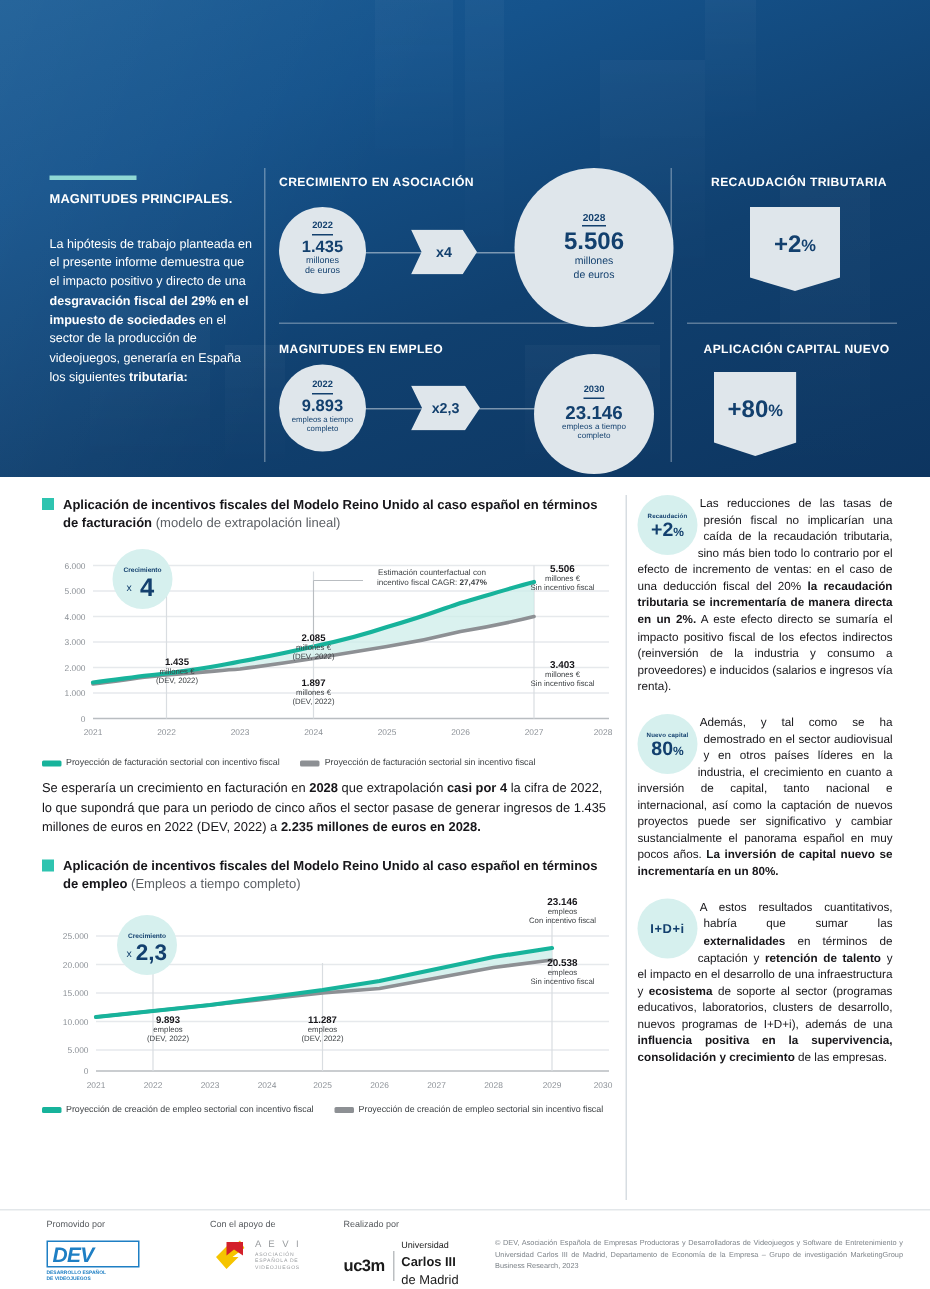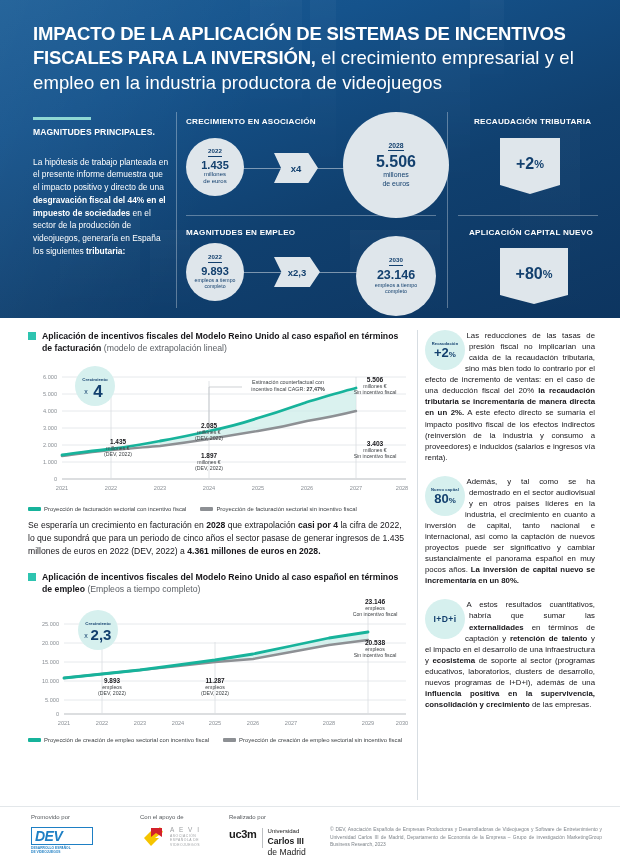--- a/index.html
+++ b/index.html
@@ -114,49 +114,46 @@
 
   .dev-logo { position: absolute; left: 31px; top: 827px; width: 62px; }
   .dev-box { border: 1.6px solid #1e7fc4; padding: 1px 3px; }
   .dev-txt { font-size: 14px; font-weight: 700; color: #1e7fc4; letter-spacing: -.5px; line-height: 1; font-style: italic; }
   .dev-sub { font-size: 3.3px; font-weight: 700; color: #1e7fc4; line-height: 1.25; margin-top: 1px; }
 
   .aevi-logo { position: absolute; left: 140px; top: 824px; display: flex; gap: 4px; align-items: center; }
   .aevi-txt { font-size: 6.4px; color: #9b9ea1; letter-spacing: 1.6px; line-height: 1.15; }
   .aevi-sub { font-size: 3.4px; color: #9b9ea1; letter-spacing: .5px; line-height: 1.35; }
 
-  .uc3m-logo { position: absolute; left: 229px; top: 828px; display: flex; gap: 5px; }
+  .uc3m-logo { position: absolute; left: 229px; top: 828px; display: flex; gap: 5px; align-items: center; }
   .uc3m-mark { font-size: 11px; font-weight: 700; color: #1b1b1b; letter-spacing: -.3px; }
   .uc3m-bar { width: 1px; height: 20px; background: #bcbfc2; }
   .uc3m-name { font-size: 6px; color: #1b1b1b; line-height: 1.3; }
   .uc3m-name .big { font-size: 8.6px; font-weight: 700; }
 </style>
 </head>
 <body>
 
 <div class="hero">
   <div class="hero-blocks">
     <i style="left:250px;top:0;width:52px;height:120px"></i>
     <i style="left:310px;top:0;width:26px;height:190px"></i>
     <i style="left:400px;top:40px;width:70px;height:160px"></i>
     <i style="left:470px;top:0;width:34px;height:90px"></i>
     <i style="left:520px;top:120px;width:60px;height:200px"></i>
     <i style="left:60px;top:200px;width:80px;height:118px"></i>
     <i style="left:150px;top:230px;width:40px;height:88px"></i>
     <i style="left:350px;top:230px;width:90px;height:88px"></i>
   </div>
 
-  <div class="hero-title">
-    <b>IMPACTO DE LA APLICACIÓN DE SISTEMAS DE INCENTIVOS FISCALES PARA LA INVERSIÓN,</b><span> el crecimiento empresarial y el empleo en la industria productora de videojuegos</span>
-  </div>
 
   <div class="intro">
     <div class="rule"></div>
     <h3>MAGNITUDES PRINCIPALES.</h3>
-    <p><span>La hipótesis de trabajo planteada en el presente informe demuestra que el impacto positivo y directo de una </span><b>desgravación fiscal del 44% en el impuesto de sociedades</b><span> en el sector de la producción de videojuegos, generaría en España los siguientes </span><b>tributaria:</b></p>
+    <p><span>La hipótesis de trabajo planteada en el presente informe demuestra que el impacto positivo y directo de una </span><b>desgravación fiscal del 29% en el impuesto de sociedades</b><span> en el sector de la producción de videojuegos, generaría en España los siguientes </span><b>tributaria:</b></p>
   </div>
 
   <div class="vdiv" style="left:176px;top:112px;height:196px"></div>
   <div class="vdiv" style="left:447px;top:112px;height:196px"></div>
   <div class="hdiv" style="left:186px;top:215px;width:250px"></div>
   <div class="hdiv" style="left:458px;top:215px;width:140px"></div>
 
   <div class="sec-title" style="left:186px;top:117px">CRECIMIENTO EN ASOCIACIÓN</div>
   <div class="conn" style="left:212px;top:168px;width:190px"></div>
   <div class="circle" style="left:186px;top:138px;width:58px;height:58px">
@@ -189,21 +186,21 @@
     <div class="sub" style="font-size:5.4px">completo</div>
   </div>
 
   <div class="sec-title" style="left:474px;top:117px">RECAUDACIÓN TRIBUTARIA</div>
   <div class="pentagon" style="left:500px;top:138px;width:60px;height:56px">
     <span style="font-size:16px;margin-bottom:5px">+2</span>
       <span class="pct" style="margin-bottom:5px">%</span>
   </div>
 
   <div class="sec-title" style="left:469px;top:228px">APLICACIÓN CAPITAL NUEVO</div>
-  <div class="pentagon" style="left:500px;top:248px;width:68px;height:56px">
+  <div class="pentagon" style="left:476px;top:248px;width:55px;height:56px">
     <span style="font-size:16px;margin-bottom:5px">+80</span>
       <span class="pct" style="margin-bottom:5px">%</span>
   </div>
 </div>
 
 <div class="col-split"></div>
 
 <div class="col-left">
 
   <div>
@@ -310,21 +307,21 @@
         <div class="bar" style="background:#17b39b"></div>
         <span>Proyección de facturación sectorial con incentivo fiscal</span>
       </div>
       <div class="it">
         <div class="bar" style="background:#8d9094"></div>
         <span>Proyección de facturación sectorial sin incentivo fiscal</span>
       </div>
     </div>
 
     <p class="para">
-      <span>Se esperaría un crecimiento en facturación en </span><b>2028</b><span> que extrapolación </span><b>casi por 4</b><span> la cifra de 2022, lo que supondrá que para un periodo de cinco años el sector pasase de generar ingresos de 1.435 millones de euros en 2022 (DEV, 2022) a </span><b>4.361 millones de euros en 2028.</b>
+      <span>Se esperaría un crecimiento en facturación en </span><b>2028</b><span> que extrapolación </span><b>casi por 4</b><span> la cifra de 2022, lo que supondrá que para un periodo de cinco años el sector pasase de generar ingresos de 1.435 millones de euros en 2022 (DEV, 2022) a </span><b>2.235 millones de euros en 2028.</b>
     </p>
   </div>
 
   <div style="margin-top:13px">
     <div class="chart-head">
       <div class="sq"></div>
       <div class="txt"><span>Aplicación de incentivos fiscales del Modelo Reino Unido al caso español en términos de empleo</span><span class="light"> (Empleos a tiempo completo)</span></div>
     </div>
 
     <div class="chart">

